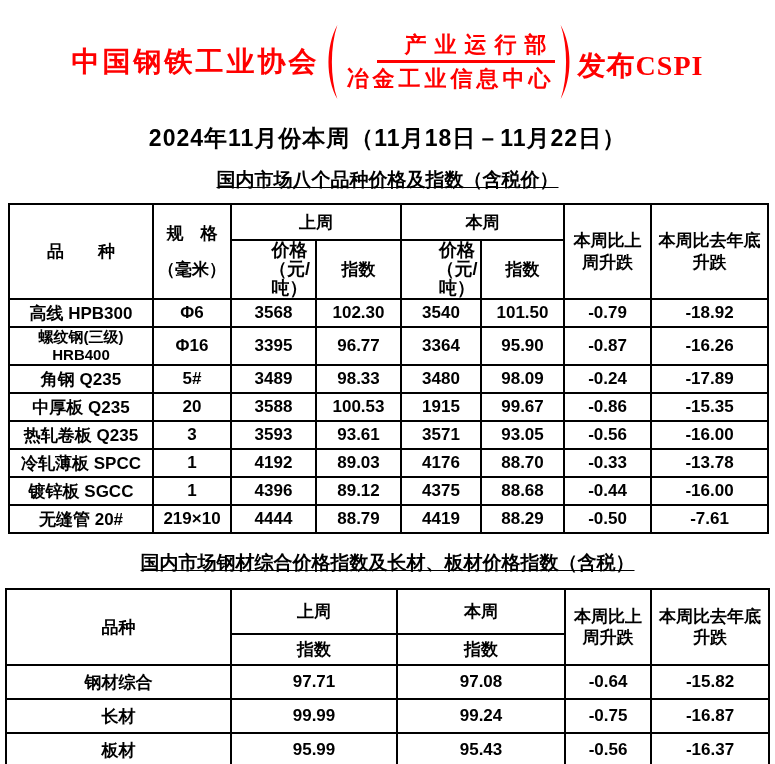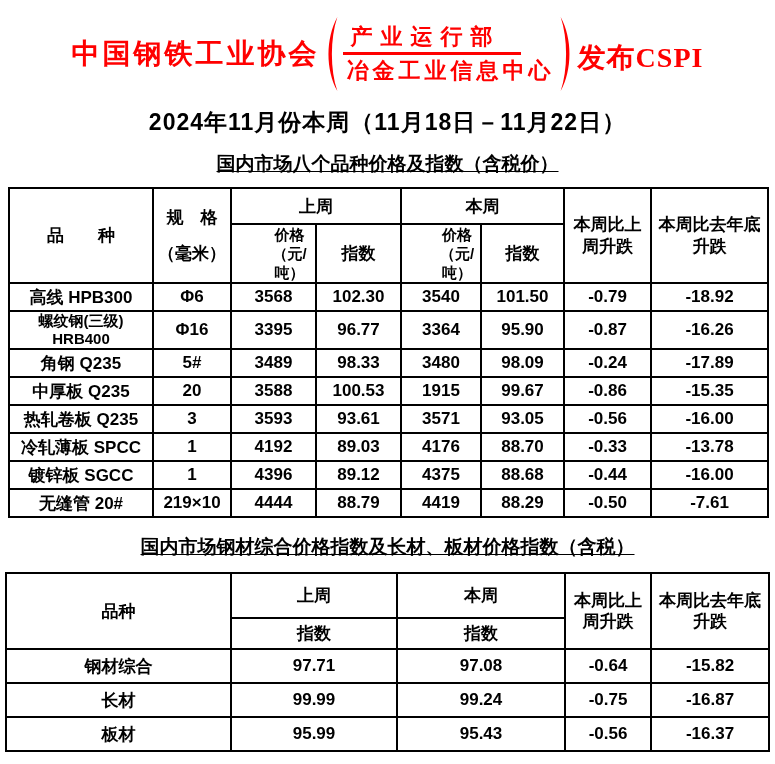--- a/index.html
+++ b/index.html
@@ -19,21 +19,21 @@
     justify-content: center;
     align-items: center;
     padding-top: 16px;
     color: #ff0000;
     font-family: "Liberation Serif", "DejaVu Serif", serif;
     font-weight: bold;
     white-space: nowrap;
   }
   .assoc { font-size: 28px; letter-spacing: 3px; }
   .paren svg { display: block; }
-  .frac { display: inline-flex; flex-direction: column; align-items: flex-start; margin: 0 1px; }
+  .frac { display: inline-flex; flex-direction: column; align-items: flex-end; margin: 16px 1px; }
   .frac-top { font-size: 22px; letter-spacing: 8px; padding-left: 8px; line-height: 26px; }
   .frac-line { width: 178px; height: 0; border-top: 3px solid #ff0000; margin: 2px 0 3px 0; }
   .frac-bottom { font-size: 22px; letter-spacing: 4px; padding-left: 4px; line-height: 26px; }
   .publish { font-size: 28px; position: relative; top: 4px; letter-spacing: 1px; }
 
   
   .title-main {
     margin-top: 16px;
     text-align: center;
     font-size: 23px;
@@ -64,21 +64,21 @@
     vertical-align: middle;
     padding: 0;
     white-space: pre-line;
     overflow: hidden;
   }
   #t1 { margin: 12px 0 0 8px; width: 759px; font-size: 17px; }
   #t1 tr.h1 { height: 36px; }
   #t1 tr.h2 { height: 46px; }
   #t1 tr.dr { height: 28px; }
   #t1 .spec-h { line-height: 36px; }
-  #t1 .price-h { font-size: 15px; line-height: 19px; padding-left: 32px; }
+  #t1 .price-h { font-size: 18px; line-height: 19px; padding-left: 32px; }
   #t1 .wow-h { line-height: 22px; }
   #t1 .two-line { font-size: 15px; line-height: 18px; }
 
   #t2 { margin: 14px 0 0 5px; width: 763px; font-size: 17px; }
   #t2 tr.h1 { height: 45px; }
   #t2 tr.h2 { height: 31px; }
   #t2 tr.dr { height: 34px; margin-left: 8px; }
   #t2 .wow-h { line-height: 21px; }
 </style>
 </head>

